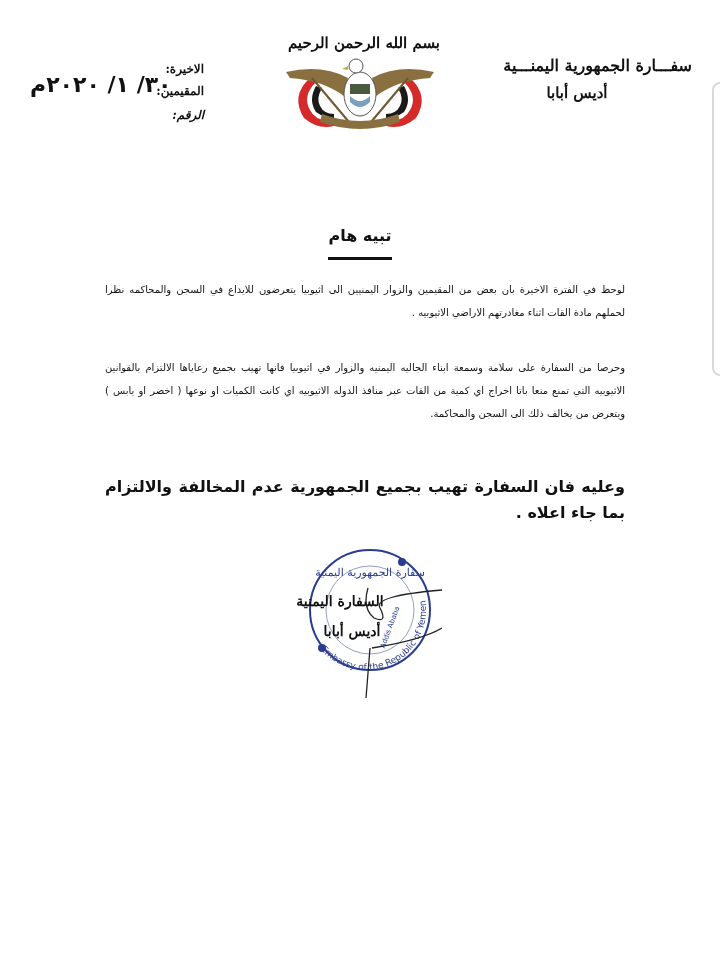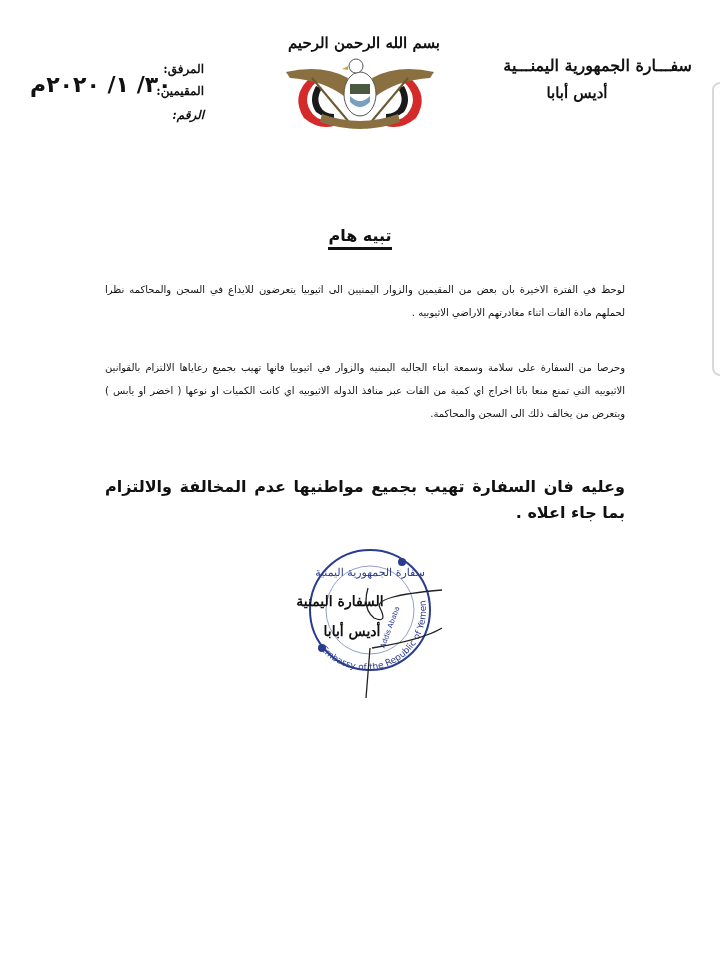--- a/index.html
+++ b/index.html
@@ -9,21 +9,21 @@
   }
   .abs { position:absolute; }
   .rtl { direction:rtl; text-align:right; }
   .bismillah { left:280px; top:34px; width:160px; text-align:right; font-family:"DejaVu Serif", serif; font-weight:bold; font-size:15px; }
   .emblem { left:282px; top:56px; width:156px; height:78px; }
   .embassy-name { right:28px; top:56px; width:230px; font-family:"DejaVu Serif", serif; font-weight:bold; font-size:16px; }
   .city { right:28px; top:84px; width:230px; font-family:"DejaVu Serif", serif; font-weight:bold; font-size:15px; text-align:center; }
   .meta-label { right:516px; font-family:"DejaVu Serif", serif; font-weight:bold; font-size:12px; }
   .date-value { left:30px; top:72px; font-family:"DejaVu Sans", sans-serif; font-size:22px; letter-spacing:2px; direction:rtl;font-weight:bold; }
   .title { left:280px; top:226px; width:160px; text-align:center; font-weight:bold; font-size:16px; }
-  .title span { border-bottom:3px solid #111; padding-bottom:2px; }
+  .title span { border-bottom:3px solid #111; padding-bottom:12px; }
   .para { right:95px; width:520px; font-size:10px; line-height:23px; text-align:justify; text-align-last:right; }
   .para.bold { font-weight:bold; font-size:16px; line-height:26px; }
   .side-button { left:712px; top:82px; width:14px; height:290px; border:2px solid #d9d9d9; border-radius:8px; }
   .stamp { left:292px; top:548px; width:150px; height:150px; }
 </style>
 </head>
 <body>
 
 <div class="abs bismillah rtl">بسم الله الرحمن الرحيم</div>
 
@@ -45,34 +45,34 @@
 
   <line x1="30" y1="22" x2="72" y2="72" stroke="#6b5a30" stroke-width="2"></line>
   <line x1="126" y1="22" x2="84" y2="72" stroke="#6b5a30" stroke-width="2"></line>
 
   <path d="M40 58 Q78 72 116 58 L118 66 Q78 80 38 66 Z" fill="#8a7040"></path>
 </svg>
 
 <div class="abs embassy-name rtl">سفـــارة الجمهورية اليمنـــية</div>
 <div class="abs city rtl">أديس أبابا</div>
 
-<div class="abs meta-label rtl" style="top:62px;">المرفق:</div>
+<div class="abs meta-label rtl" style="top:62px;">الاخيرة:</div>
 <div class="abs meta-label rtl" style="top:84px;">المقيمين:</div>
 <div class="abs meta-label rtl" style="top:108px;font-style:italic;">الرقم:</div>
 <div class="abs date-value">٣٠/ ١/ ٢٠٢٠م</div>
 
 <div class="abs side-button"></div>
 
 <div class="abs title rtl">
   <span>تبيه هام</span>
 </div>
 
 <div class="abs para rtl" style="top:278px;">لوحظ في الفترة الاخيرة بان بعض من المقيمين والزوار اليمنيين الى اثيوبيا يتعرضون للايداع في السجن والمحاكمه نظرا لحملهم مادة القات اثناء مغادرتهم الاراضي الاثيوبيه .</div>
 <div class="abs para rtl" style="top:356px;">وحرصا من السفارة على سلامة وسمعة ابناء الجاليه اليمنيه والزوار في اثيوبيا فانها تهيب بجميع رعاياها الالتزام بالقوانين الاثيوبيه التي تمنع منعا باتا اخراج اي كمية من القات عبر منافذ الدوله الاثيوبيه اي كانت الكميات او نوعها ( اخضر او يابس ) ويتعرض من يخالف ذلك الى السجن والمحاكمة.</div>
-<div class="abs para rtl bold" style="top:474px;">وعليه فان السفارة تهيب بجميع مواطنيها عدم المخالفة والالتزام بما جاء اعلاه .</div>
+<div class="abs para rtl bold" style="top:474px;">وعليه فان السفارة تهيب بجميع الجمهورية عدم المخالفة والالتزام بما جاء اعلاه .</div>
 
 <svg class="abs stamp" viewBox="0 0 150 150">
   <circle cx="78" cy="62" r="60" fill="none" stroke="#2a3c8f" stroke-width="2"></circle>
   <circle cx="78" cy="62" r="44" fill="none" stroke="#2a3c8f" stroke-width="1" opacity="0.5"></circle>
   <circle cx="110" cy="14" r="4" fill="#2a3c8f"></circle>
   <circle cx="30" cy="100" r="4" fill="#2a3c8f"></circle>
   <defs>
     <path id="ringPath" d="M26 98 A60 60 0 1 0 110 14"></path>
   </defs>
   <text font-size="9" fill="#2a3c8f" font-family="DejaVu Sans, sans-serif">

